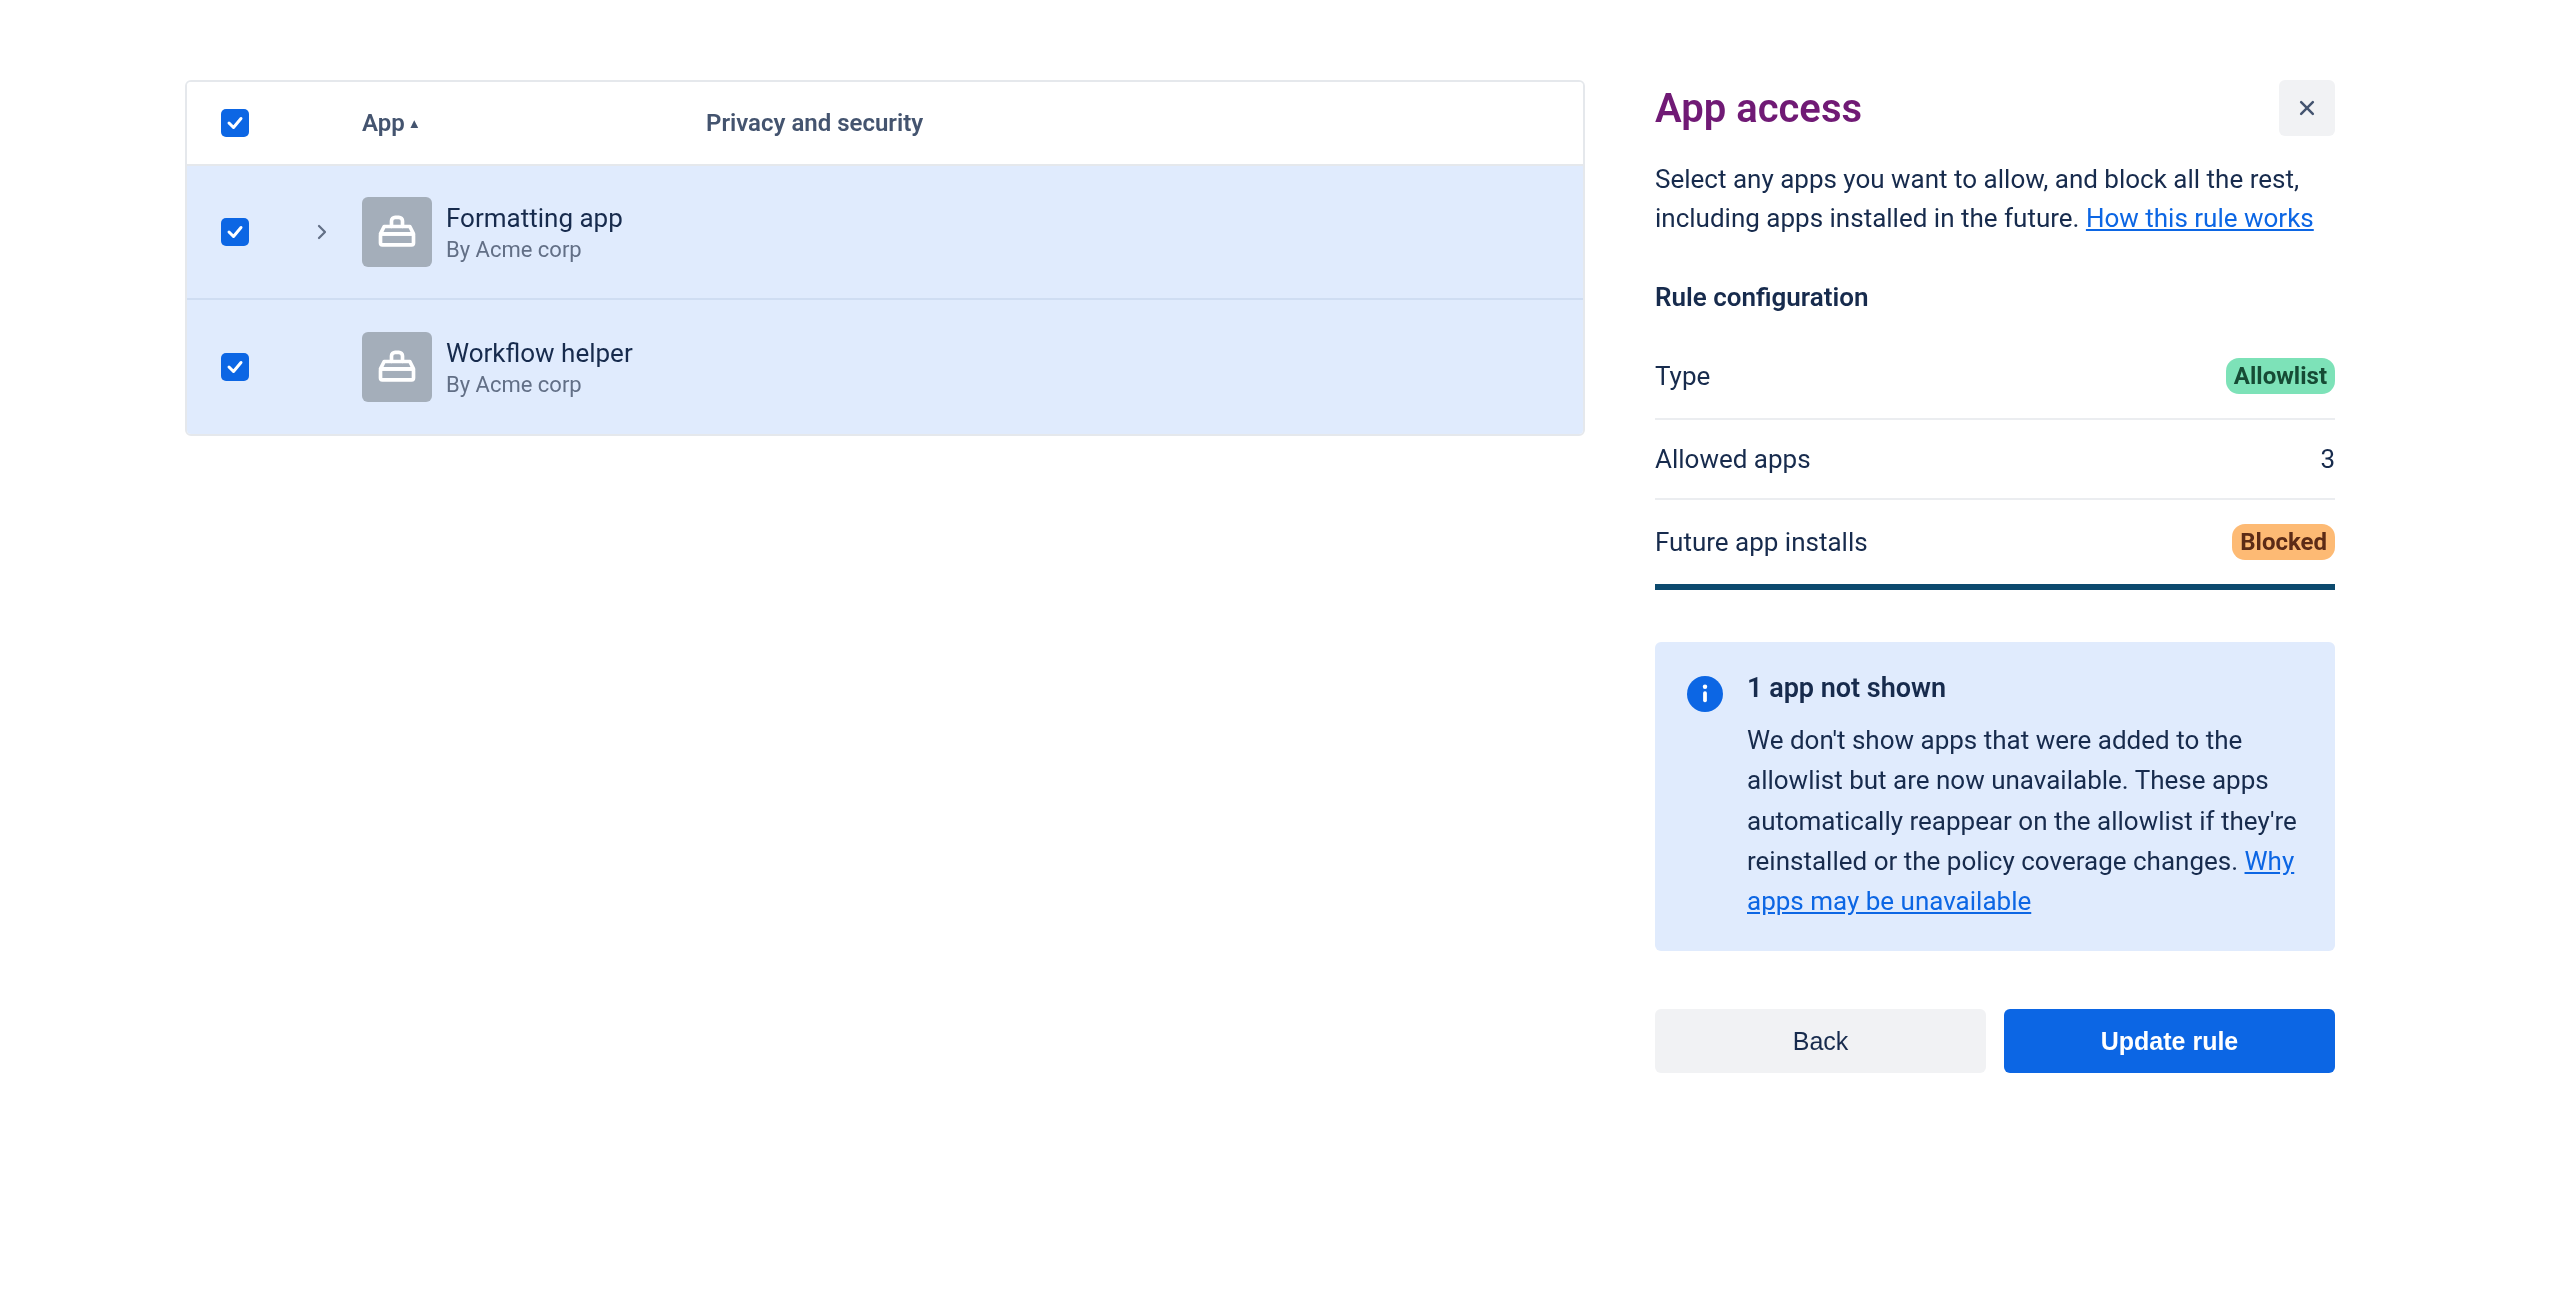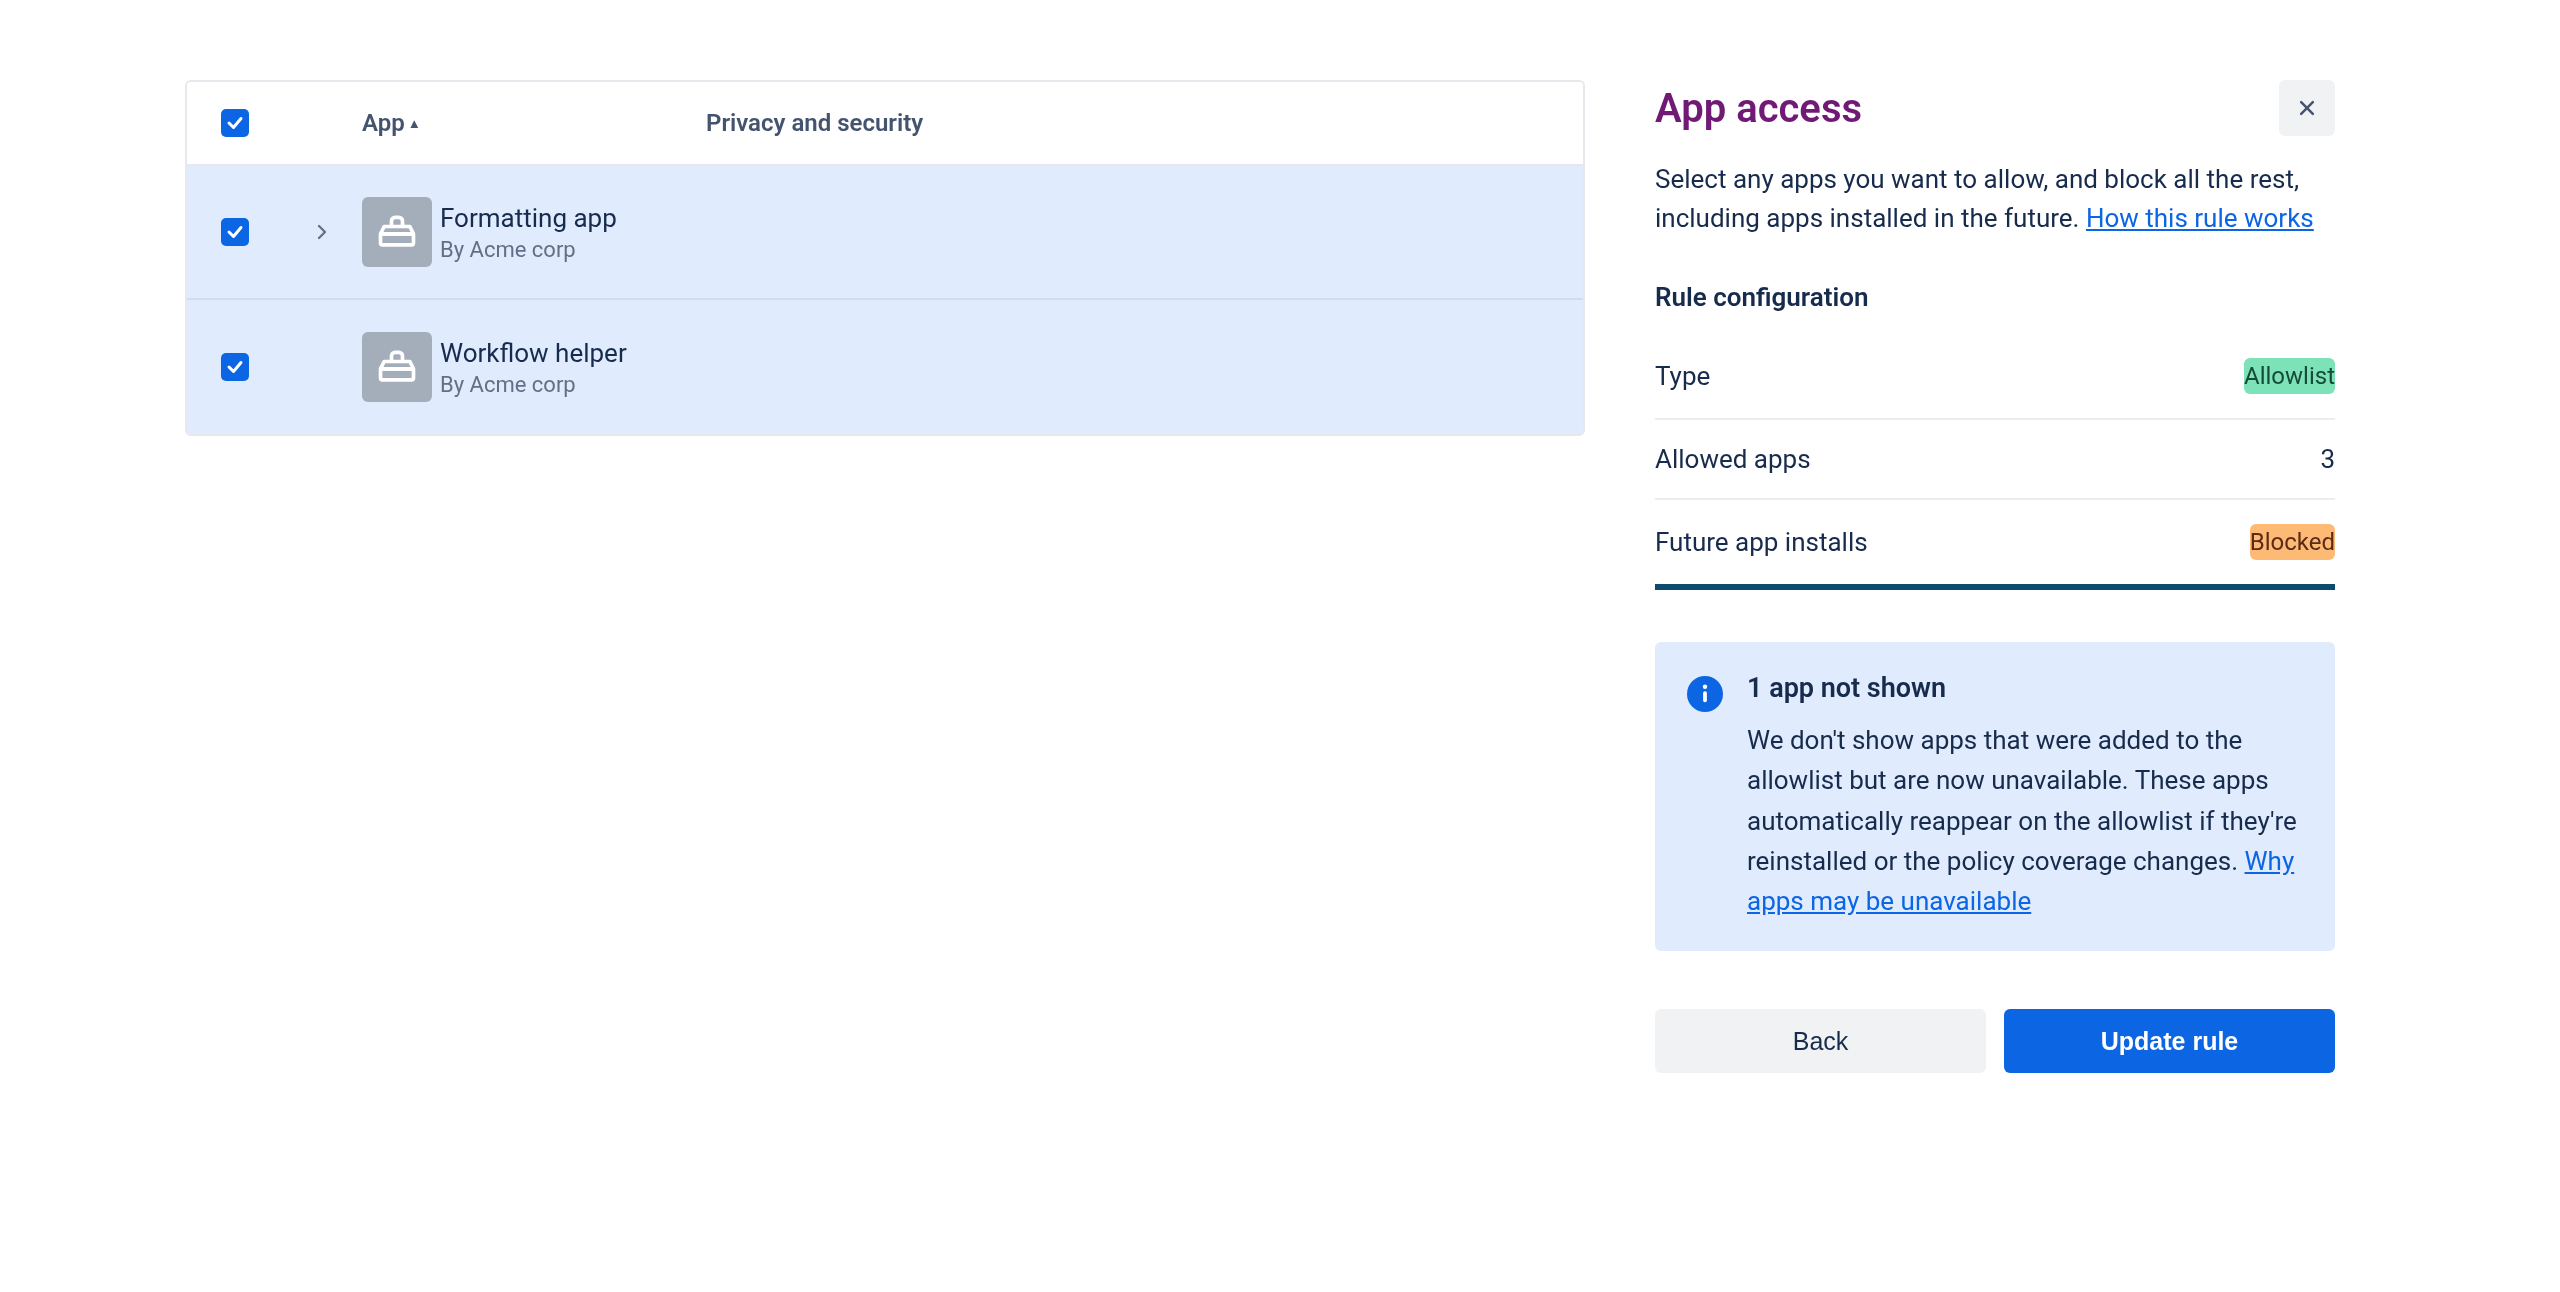--- a/index.html
+++ b/index.html
@@ -79,21 +79,21 @@
     height: 26px;
     display: flex;
     align-items: center;
     justify-content: center;
   }
   .chevron svg { width: 18px; height: 18px; }
 
   .app-cell {
     display: flex;
     align-items: center;
-    gap: 8px;
+    gap: 14px;
     flex: 1;
     padding-left: 0;
   }
   .app-icon {
     width: 70px;
     height: 70px;
     background: #A4AEBA;
     border-radius: 6px;
     display: flex;
     align-items: center;
@@ -153,23 +153,23 @@
     justify-content: space-between;
     padding: 24px 0;
     border-bottom: 2px solid #EBEDF0;
     font-size: 26px;
     color: #172B4D;
   }
   .config-list .config-row:last-of-type { border-bottom: 6px solid #0c4a6e; }
 
   .badge {
     font-size: 24px;
-    font-weight: 400;
-    padding: 4px 0;
-    border-radius: 6px;
+    font-weight: 700;
+    padding: 4px 8px;
+    border-radius: 13px;
   }
   .badge-green { background: #7DE2B8; color: #164B35; }
   .badge-red   { background: #fdba74; color: #5C2B16; }
   .config-val  { color: #172B4D; }
 
   .info-card {
     background: #E0EBFD;
     border-radius: 6px;
     padding: 30px 32px;
     margin-top: 52px;

